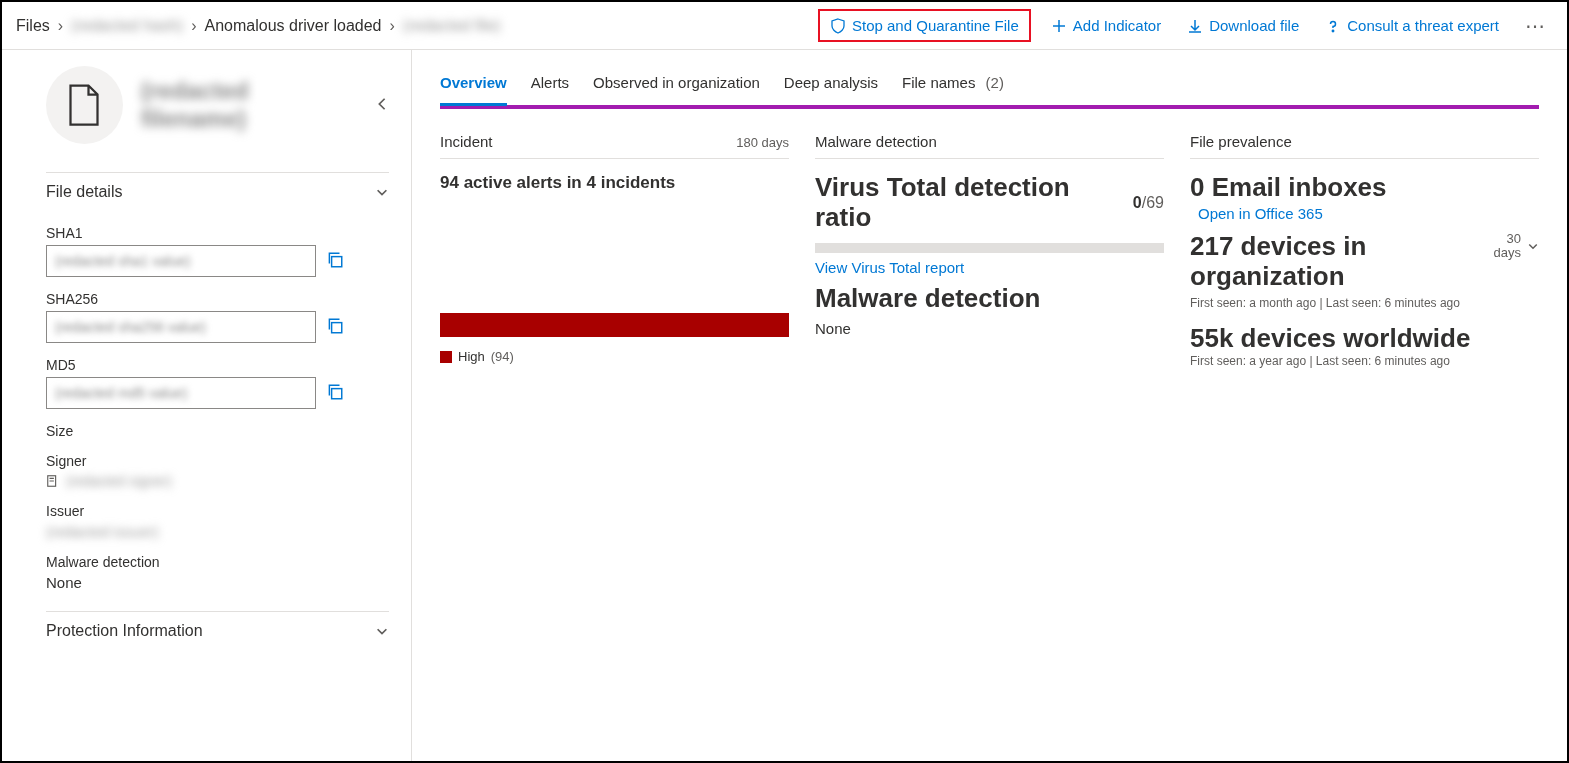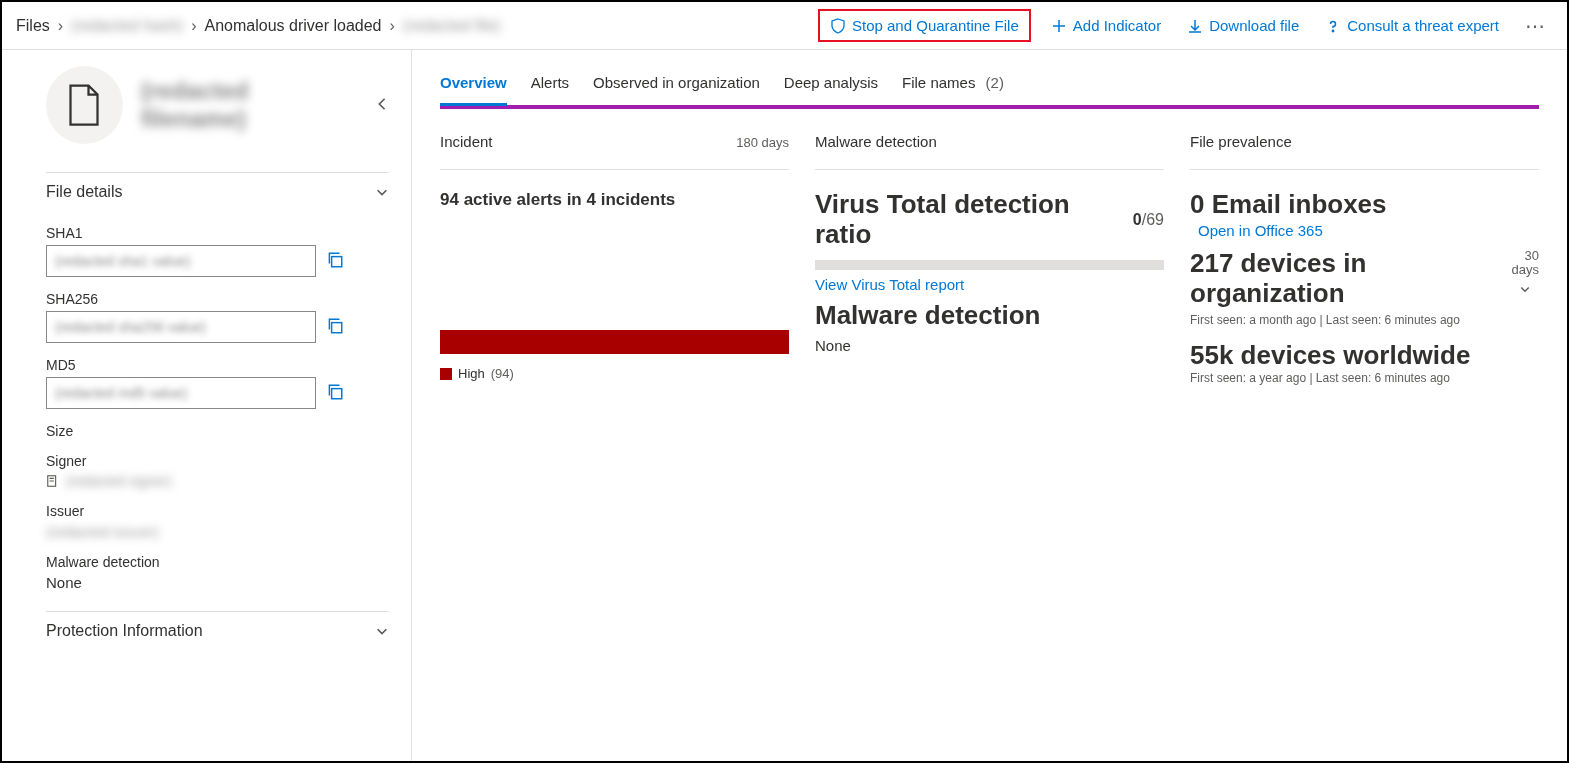--- a/index.html
+++ b/index.html
@@ -35,36 +35,36 @@
 .signer-row svg { width: 14px; height: 14px; color: #605e5c; }
 .blurred { filter: blur(4px); color: #999; }
 .sec-bottom { border-top: 1px solid #e1dfdd; margin-top: 20px; }
 .main { flex: 1; padding: 16px 28px; overflow-y: auto; }
 .tabs { display: flex; gap: 24px; border-bottom: 4px solid #a21caf; margin-bottom: 24px; }
 .tab { padding: 8px 0 12px; font-size: 15px; color: #323130; cursor: pointer; }
 .tab.active { color: #0078d4; font-weight: 600; border-bottom: 3px solid #0078d4; margin-bottom: -1px; }
 .tab .count { color: #605e5c; margin-left: 6px; }
 .cards { display: flex; gap: 26px; }
 .card { flex: 1; min-width: 0; }
-.card-head { display: flex; justify-content: space-between; align-items: baseline; border-bottom: 1px solid #e1dfdd; padding-bottom: 19px; margin-bottom: 20px; }
+.card-head { display: flex; justify-content: space-between; align-items: baseline; border-bottom: 1px solid #e1dfdd; padding-bottom: 8px; margin-bottom: 14px; }
 .card-title { font-size: 15px; color: #323130; }
 .card-sub { font-size: 13px; color: #605e5c; }
 .big-bold { font-size: 17px; font-weight: 700; margin-bottom: 10px; }
 .alert-bar { width: 100%; height: 24px; background: #a80000; margin-top: 120px; margin-bottom: 12px; }
 .legend-row { display: flex; align-items: center; gap: 6px; font-size: 13px; color: #323130; }
 .legend-swatch { width: 12px; height: 12px; background: #a80000; }
 .malware-title { font-size: 26px; font-weight: 700; line-height: 1.15; }
 .ratio { font-size: 16px; font-weight: 600; color: #323130; }
 .ratio-total { color: #605e5c; font-weight: 400; }
 .gray-bar { width: 100%; height: 10px; background: #e1dfdd; margin: 10px 0 6px; }
 .link { color: #0078d4; cursor: pointer; font-size: 15px; }
 .prev-line { display: flex; align-items: flex-start; justify-content: space-between; gap: 10px; margin-bottom: 4px; }
 .prev-big { font-size: 26px; font-weight: 700; line-height: 1.15; }
 .prev-meta { font-size: 12px; color: #605e5c; margin-bottom: 14px; }
-.days-sel { display: flex; align-items: center; gap: 6px; font-size: 13px; color: #605e5c; cursor: pointer; text-align: right; flex-direction: column; }
+.days-sel { display: flex; align-items: center; gap: 6px; font-size: 13px; color: #605e5c; cursor: pointer; text-align: right; }
 .days-sel svg { width: 12px; height: 12px; }
 </style>
 </head>
 <body>
 
 <div class="topbar">
   <div class="breadcrumb">
     <span>Files</span>
     <span class="sep">›</span>
     <span class="redacted">(redacted hash)</span>

